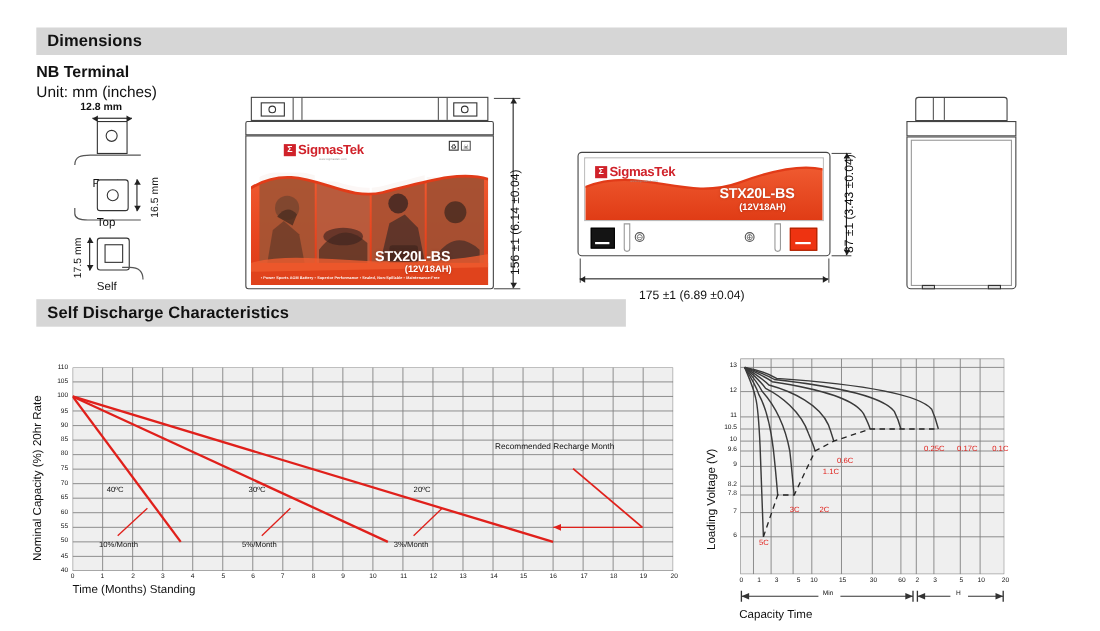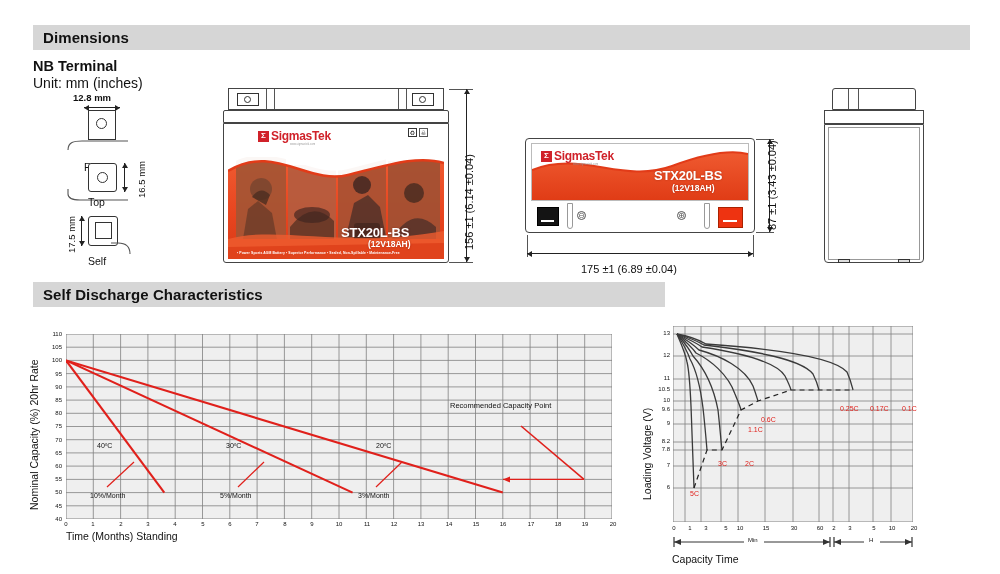--- a/index.html
+++ b/index.html
@@ -439,21 +439,21 @@
 
   <div class="batt-cap" style="left:832px; top:88px; width:84px; height:22px; border-radius:3px 3px 0 0;"></div>
   <div class="lead-v" style="left:848px; top:89px; height:20px;"></div>
   <div class="lead-v" style="left:858px; top:89px; height:20px;"></div>
   <div class="batt-cap" style="left:824px; top:110px; width:100px; height:14px;"></div>
   <div class="batt" style="left:824px; top:124px; width:100px; height:139px; border-radius:0 0 4px 4px;"></div>
   <div class="batt" style="left:828px; top:127px; width:92px; height:133px; border:1px solid #999;"></div>
   <div class="term-box" style="left:838px; top:259px; width:12px; height:4px; background:#ddd;"></div>
   <div class="term-box" style="left:898px; top:259px; width:12px; height:4px; background:#ddd;"></div>
 
-  <div class="sec-bar" style="left:33px; top:282px; width:632px; height:25px;">
+  <div class="sec-bar" style="left:33px; top:272px; width:536px; height:25px;">
     <span class="sec-title">Self Discharge Characteristics</span>
   </div>
 
   <div class="axis-title vert" style="left:28px; top:510px;">Nominal Capacity (%) 20hr Rate</div>
   <div class="axis-title" style="left:66px; top:530px;">Time (Months) Standing</div>
 
   <div class="chart-wrap" style="left:66px; top:334px;">
     <svg width="546" height="185">
       <rect x="0" y="0" width="546" height="185" fill="#efefef" stroke="#808080" stroke-width="1"></rect>
 
@@ -548,21 +548,21 @@
   <div class="tick-lbl" style="left:550px; top:521px; width:16px;">18</div>
   <div class="tick-lbl" style="left:577px; top:521px; width:16px;">19</div>
   <div class="tick-lbl" style="left:605px; top:521px; width:16px;">20</div>
 
   <div class="curve-lbl" style="left:97px; top:442px;">40ºC</div>
   <div class="curve-lbl" style="left:226px; top:442px;">30ºC</div>
   <div class="curve-lbl" style="left:376px; top:442px;">20ºC</div>
   <div class="curve-lbl" style="left:90px; top:492px;">10%/Month</div>
   <div class="curve-lbl" style="left:220px; top:492px;">5%/Month</div>
   <div class="curve-lbl" style="left:358px; top:492px;">3%/Month</div>
-  <div class="note-lbl" style="left:450px; top:401px;">Recommended Capacity Point</div>
+  <div class="note-lbl" style="left:450px; top:401px;">Recommended Recharge Month</div>
 
 
   <div class="axis-title vert" style="left:641px; top:500px;">Loading  Voltage (V)</div>
   <div class="axis-title" style="left:672px; top:553px;">Capacity Time</div>
 
   <div class="chart-wrap" style="left:673px; top:326px;">
     <svg width="240" height="196">
       <rect x="0" y="0" width="240" height="196" fill="#efefef" stroke="#808080" stroke-width="1"></rect>
 
       <g stroke="#808080" stroke-width="0.8">

